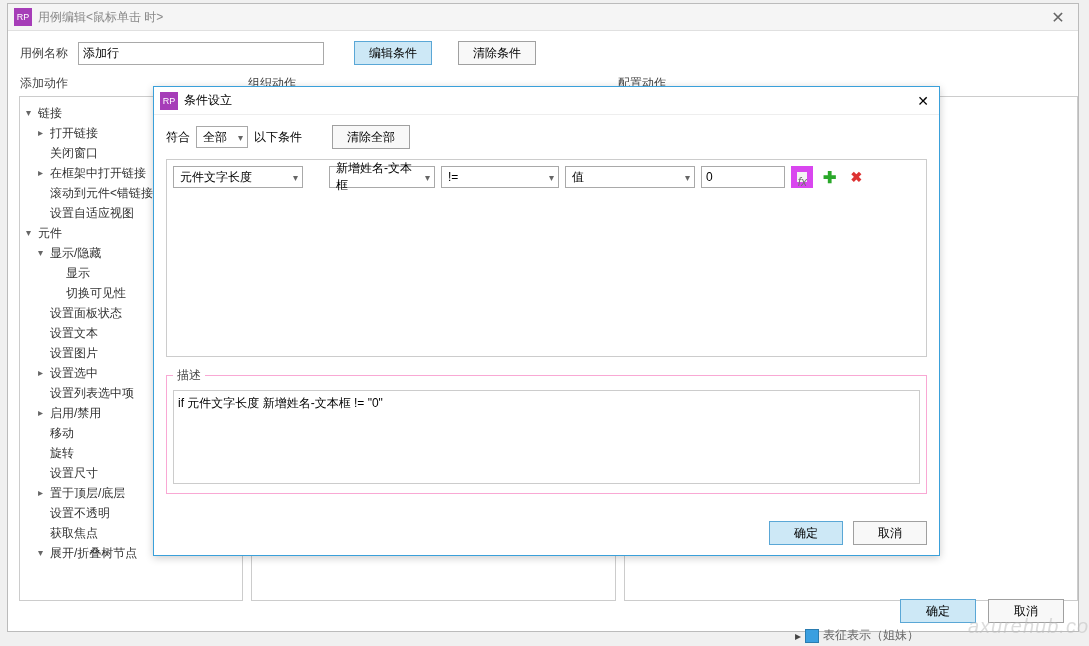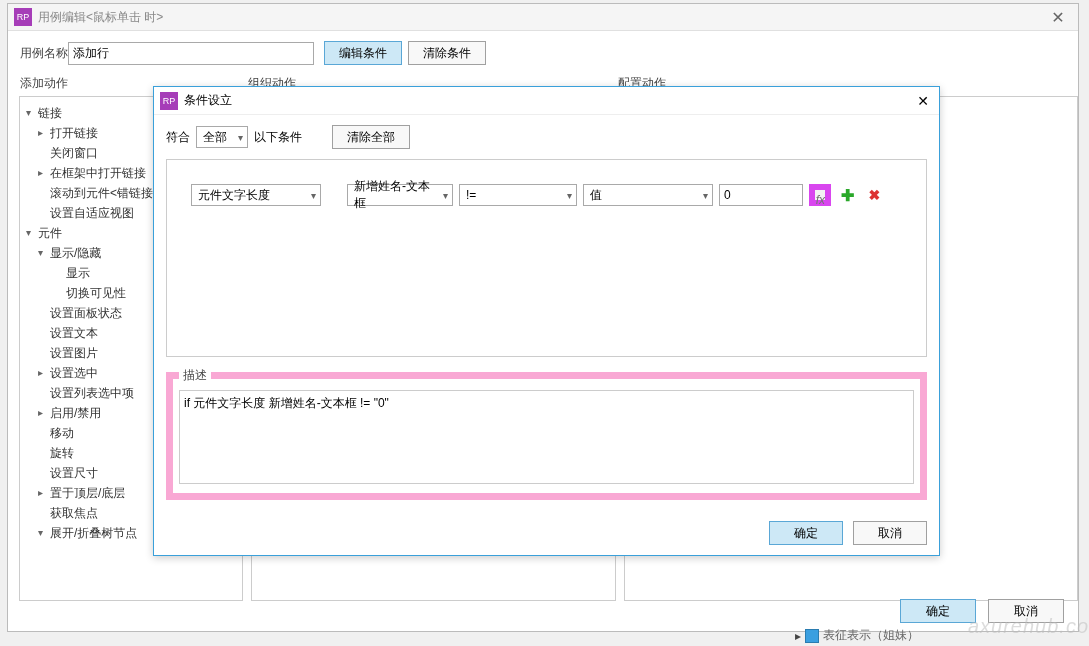--- a/index.html
+++ b/index.html
@@ -9,21 +9,21 @@
   position: absolute; left: 7px; top: 3px; width: 1072px; height: 629px;
   background: #fff; border: 1px solid #bbb;
 }
 .main-titlebar {
   height: 27px; background: #f5f5f5; border-bottom: 1px solid #e0e0e0;
   display: flex; align-items: center; padding-left: 6px; color: #888;
 }
 .main-titlebar .rp { width: 18px; height: 18px; background: #a63db8; color: #fff; font-size: 9px; display: flex; align-items: center; justify-content: center; margin-right: 6px; }
 .main-close { margin-left: auto; width: 40px; text-align: center; color: #666; font-size: 16px; cursor: pointer; }
 
-.name-row { display: flex; align-items: center; padding: 10px 12px; }
+.name-row { display: flex; align-items: center; gap: 10px; padding: 10px 12px; }
 .name-row label { color: #444; }
 .name-input { width: 246px; height: 23px; border: 1px solid #a9a9a9; padding: 0 4px; background: #fff; }
 .btn { height: 24px; padding: 0 14px; background: #f8f8f8; border: 1px solid #a0a0a0; cursor: pointer; }
 .btn.primary { background: #cde8f6; border: 1px solid #5aa7d6; }
 
 .section-headers { display: flex; padding: 0 12px; color: #444; }
 .section-headers > div { flex: 0 0 auto; }
 .sh1 { width: 228px; } .sh2 { width: 370px; font-family: Liberation Mono, monospace; } .sh3 { width: 300px; }
 
 .tree-pane {
@@ -48,32 +48,32 @@
   background: #fff; border: 1px solid #3aa0da; box-shadow: 0 2px 8px rgba(0,0,0,0.2);
 }
 .modal-titlebar { height: 28px; display: flex; align-items: center; padding-left: 6px; border-bottom: 1px solid #eee; }
 .modal-titlebar .rp { width: 18px; height: 18px; background: #a63db8; color: #fff; font-size: 9px; display: flex; align-items: center; justify-content: center; margin-right: 6px; }
 .modal-close { margin-left: auto; width: 32px; text-align: center; font-size: 14px; cursor: pointer; }
 
 .modal-toolbar { display: flex; align-items: center; gap: 6px; padding: 10px 12px; }
 .combo { height: 22px; border: 1px solid #a9a9a9; background: #fff; padding: 0 18px 0 6px; position: relative; display: inline-flex; align-items: center; cursor: pointer; }
 .combo::after { content: "▾"; position: absolute; right: 4px; color: #666; font-size: 10px; }
 
-.cond-area { margin: 0 12px; border: 1px solid #ccc; height: 198px; padding: 24px; }
+.cond-area { margin: 0 12px; border: 1px solid #ccc; height: 198px; padding: 6px; }
 .cond-row { display: flex; align-items: center; gap: 6px; }
 .cond-row .combo.w1 { width: 130px; }
 .cond-row .combo.w2 { width: 106px; margin-left: 20px; }
 .cond-row .combo.w3 { width: 118px; }
 .cond-row .combo.w4 { width: 130px; }
 .cond-row input.valbox { width: 84px; height: 22px; border: 1px solid #a9a9a9; padding: 0 4px; }
 .fx { width: 22px; height: 22px; border: 6px solid #d946ef; background: #f3f3f3; font-style: italic; text-align: right; line-height: 20px; cursor: pointer; color: #737373; }
 .plus { color: #2aa82a; font-size: 16px; font-weight: bold; cursor: pointer; padding: 0 4px; }
 .del { color: #d33; font-size: 14px; font-weight: bold; cursor: pointer; padding: 0 4px; }
 
-.desc-fieldset { margin: 10px 12px 0; border: 7px solid #f9a8d4; padding: 6px; position: relative; }
+.desc-fieldset { margin: 10px 12px 0; border: 1px solid #f9a8d4; padding: 6px; position: relative; }
 .desc-fieldset legend { padding: 0 4px; color: #444; }
 .desc-box { width: 100%; height: 94px; border: 1px solid #ccc; padding: 4px; resize: none; font-family: inherit; overflow-y: scroll; }
 
 .modal-footer { position: absolute; right: 12px; bottom: 10px; display: flex; gap: 10px; }
 .modal-footer .btn { width: 74px; }
 
 .watermark { position: absolute; right: 0; bottom: 8px; color: #bbb; font-size: 20px; font-style: italic; letter-spacing: 1px; pointer-events: none; opacity: 0.5; }
 .bg-frag { position: absolute; right: 170px; bottom: 2px; color: #666; display: flex; align-items: center; gap: 4px; }
 .bg-frag .chk { width: 14px; height: 14px; background: #3a9fe0; border: 1px solid #2a7cb0; }
 </style>
@@ -176,20 +176,24 @@
           <span class="arrow"></span>
           <span>旋转</span>
         </div>
         <div class="tree-item ind1">
           <span class="arrow"></span>
           <span>设置尺寸</span>
         </div>
         <div class="tree-item ind1">
           <span class="arrow">▸</span>
           <span>置于顶层/底层</span>
+        </div>
+        <div class="tree-item ind1">
+          <span class="arrow"></span>
+          <span>设置不透明</span>
         </div>
         <div class="tree-item ind1">
           <span class="arrow"></span>
           <span>获取焦点</span>
         </div>
         <div class="tree-item ind1">
           <span class="arrow">▾</span>
           <span>展开/折叠树节点</span>
         </div>
       </div>

